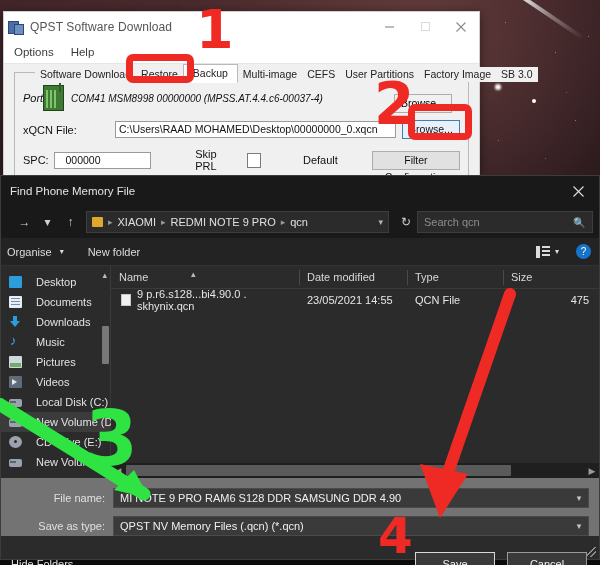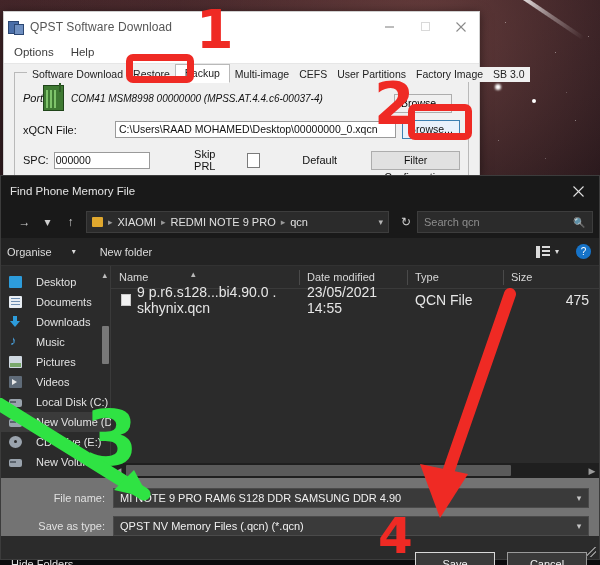--- a/index.html
+++ b/index.html
@@ -105,21 +105,21 @@
   #tabpanel {
     border: 1px solid #b9b9b9;
     background: #f0f0f0;
     height: 104px;
     position: relative;
   }
   #tabstrip {
     display: flex; align-items: flex-end;
     height: 19px;
     padding-left: 4px;
-    position: absolute; top: -10px; left: 8px; right: 0;
+    position: absolute; top: -10px; left: 16px; right: 0;
   }
   .tab {
     font-size: 10.5px; color: #222;
     padding: 2px 5px 3px 5px;
     background: #f0f0f0;
     white-space: nowrap;
     line-height: 1;
   }
   .tab.selected {
     background: #fff;
@@ -161,21 +161,21 @@
     font-size: 10.5px; color: #111;
     padding: 0 3px; line-height: 15px;
     margin-right: 6px;
     overflow: hidden; white-space: nowrap;
   }
   #spc-label { width: 34px; }
   #spc-input {
     width: 106px; height: 17px;
     background: #fff; border: 1px solid #9a9a9a;
     font-size: 10.5px; color: #111;
-    padding: 0 1px; line-height: 15px;
+    padding: 0 11px; line-height: 15px;
   }
   #skip-prl-label { margin-left: 44px; font-size: 11px; }
   #skip-prl-box {
     width: 15px; height: 15px; margin-left: 11px;
     background: #fff; border: 1px solid #7b7b7b;
   }
   #default-label { margin-left: 42px; font-size: 11px; }
   .btn3d {
     background: #e1e1e1; border: 1px solid #adadad;
     font-size: 10.5px; color: #111;
@@ -249,21 +249,21 @@
     font-size: 11px; color: #8d8d8d;
   }
   #search-icon-wrap { margin-left: auto; color: #c9c9c9; font-size: 10px; }
   #exp-toolbar {
     height: 28px; background: #232323;
     display: flex; align-items: center;
     padding: 0 8px 0 6px;
     font-size: 11px; color: #dcdcdc;
     border-bottom: 1px solid #323232;
   }
-  #organise { display: flex; align-items: center; gap: 20px; }
+  #organise { display: flex; align-items: center; gap: 8px; }
   #new-folder { margin-left: 24px; }
   #view-icon-wrap { margin-left: auto; display: flex; align-items: center; gap: 5px; }
   #view-icon {
     width: 14px; height: 12px;
     display: flex; align-items: center; gap: 2px;
   }
   #view-icon i { display:block; width:4px; height:12px; background:#dcdcdc; }
   #view-icon u {
     display:block; width: 8px; height: 12px;
     background: repeating-linear-gradient(180deg,#dcdcdc 0 2px, transparent 2px 4px);
@@ -322,21 +322,21 @@
   .col-h + .col-h::before {
     content:""; position:absolute; left:0; top:4px; bottom:4px; width:1px; background:#4a4a4a;
   }
   #col-name { width: 188px; }
   #col-sort { position: absolute; left: 80px; top: -3px; font-size: 9px; color:#b9b9b9;}
   #col-date { width: 108px; }
   #col-type { width: 96px; }
   #col-size { flex: 1; }
   .file-row {
     display: flex; align-items: center; height: 22px;
-    font-size: 14px; color: #e6e6e6; justify-content: center;
+    font-size: 11px; color: #e6e6e6; justify-content: center;
   }
   .fr-name { width: 188px; display: flex; align-items: center; gap: 6px; padding-left: 10px; }
   #file-icon {
     width: 10px; height: 12px; flex: none;
     background: #f2f2f2; border: 1px solid #c9c9c9;
   }
   .fr-date { width: 108px; padding-left: 8px; }
   .fr-type { width: 96px; padding-left: 8px; }
   .fr-size { flex: 1; text-align: right; padding-right: 10px; }
   #hscroll {

